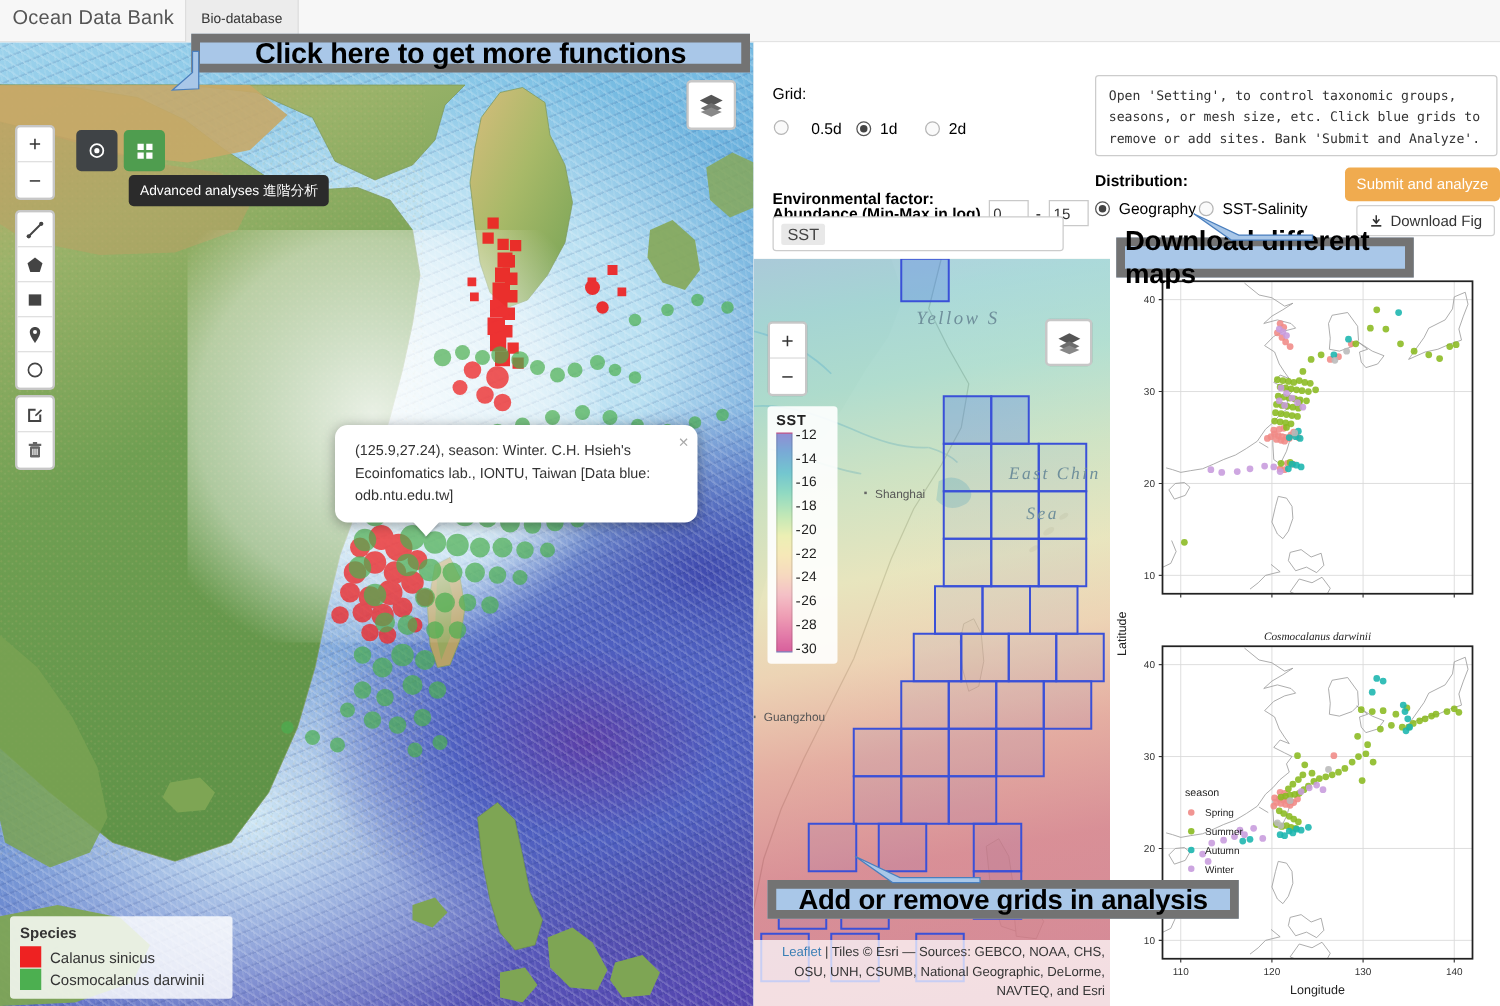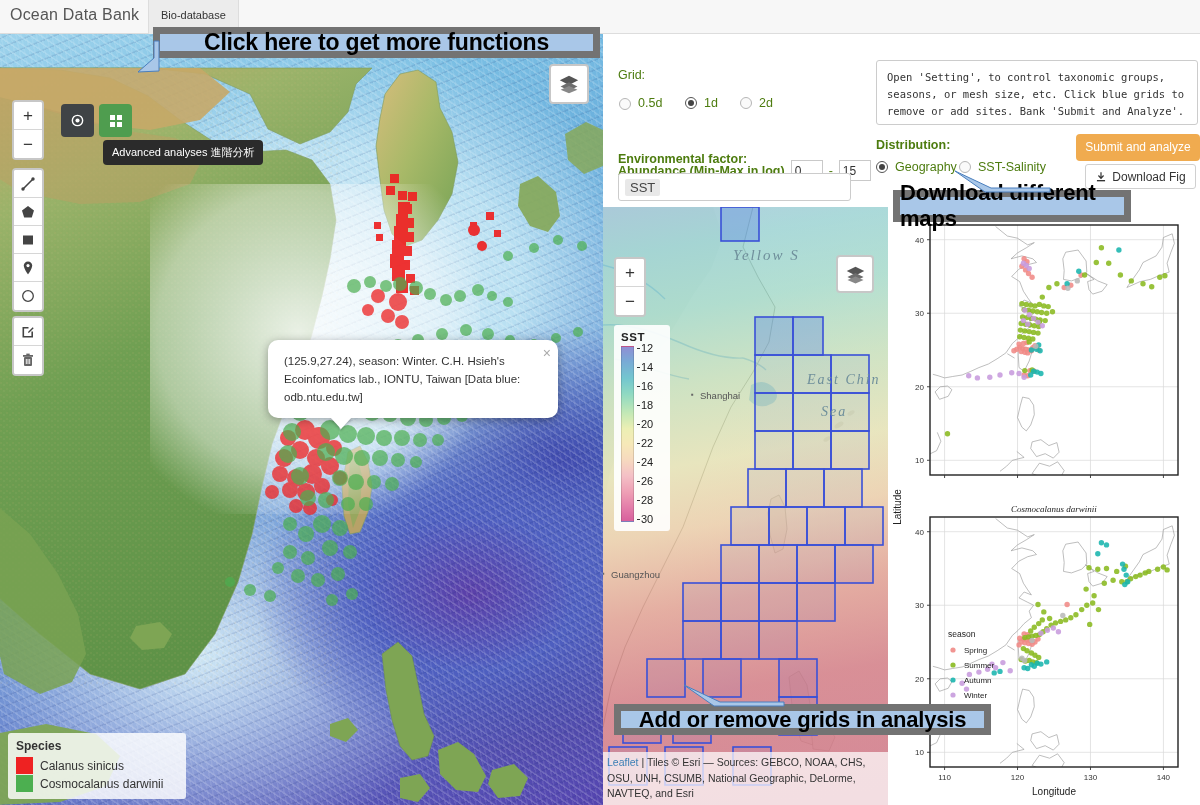--- a/index.html
+++ b/index.html
@@ -110,21 +110,21 @@
     font-size: 12px; color: #333;
   }
   .splegend h4 { margin: 0 0 4px 0; font-size: 12px; color: #333; }
   .splegend .row { display: flex; align-items: center; gap: 7px; margin-top: 1px; }
   .sw { width: 17px; height: 17px; display: inline-block; }
 
   
   .rightside { position: absolute; left: 603px; top: 34px; width: 597px; height: 771px; background: #fff; }
 
   .controls { position: absolute; left: 0; top: 0; width: 597px; height: 173px; background: #fff; }
-  .ctl-label { font-size: 12.5px; color: #4d7c0f; }
+  .ctl-label { font-size: 12.5px; color: #000000; }
   .radio {
     width: 12px; height: 12px; border-radius: 50%; border: 1px solid #b6b6b6;
     background: #fafafa; display: inline-block; position: relative; vertical-align: -2px;
   }
   .radio.on { border-color: #555; background: #fff; }
   .radio.on::after {
     content: ""; position: absolute; left: 2px; top: 2px; width: 6px; height: 6px;
     border-radius: 50%; background: #444;
   }
   .numbox {
@@ -213,21 +213,21 @@
   .sstticks span {
     position: absolute; left: 4px; font-size: 11px; color: #222; transform: translateY(-50%);
   }
   .sstticks span::before {
     content: ""; position: absolute; left: -4px; top: 50%; width: 3px; height: 1px; background: #333;
   }
 
   .attrib {
     position: absolute; left: 0; bottom: 0; width: 285px;
     background: rgba(255,255,255,.72); font-size: 10.5px; color: #333;
-    padding: 3px 4px 4px 4px; line-height: 1.45;
+    padding: 3px 4px 4px 4px; line-height: 1.45; text-align: right;
   }
   .attrib a { color: #3b7fb5; text-decoration: none; }
 
   
   .plots {
     position: absolute; left: 285px; top: 173px; width: 312px; height: 598px;
     background: #fff; overflow: hidden;
   }
   .plots svg { display: block; }
 
@@ -551,21 +551,21 @@
   </div>
 
   <div class="grid-seam"></div>
 
   <div class="rightside">
 
     <div class="controls">
 
       <div class="ctl-label" style="position:absolute; left:15px; top:34px;">Grid:</div>
 
-      <div style="position:absolute; left:16px; top:62px; display:flex; align-items:flex-end; gap:7px;">
+      <div style="position:absolute; left:16px; top:62px; display:flex; align-items:flex-start; gap:18px;">
         <span class="radio"></span>
         <span class="ctl-label">0.5d</span>
       </div>
       <div style="position:absolute; left:82px; top:62px; display:flex; align-items:center; gap:7px;">
         <span class="radio on"></span>
         <span class="ctl-label">1d</span>
       </div>
       <div style="position:absolute; left:137px; top:62px; display:flex; align-items:center; gap:7px;">
         <span class="radio"></span>
         <span class="ctl-label">2d</span>

